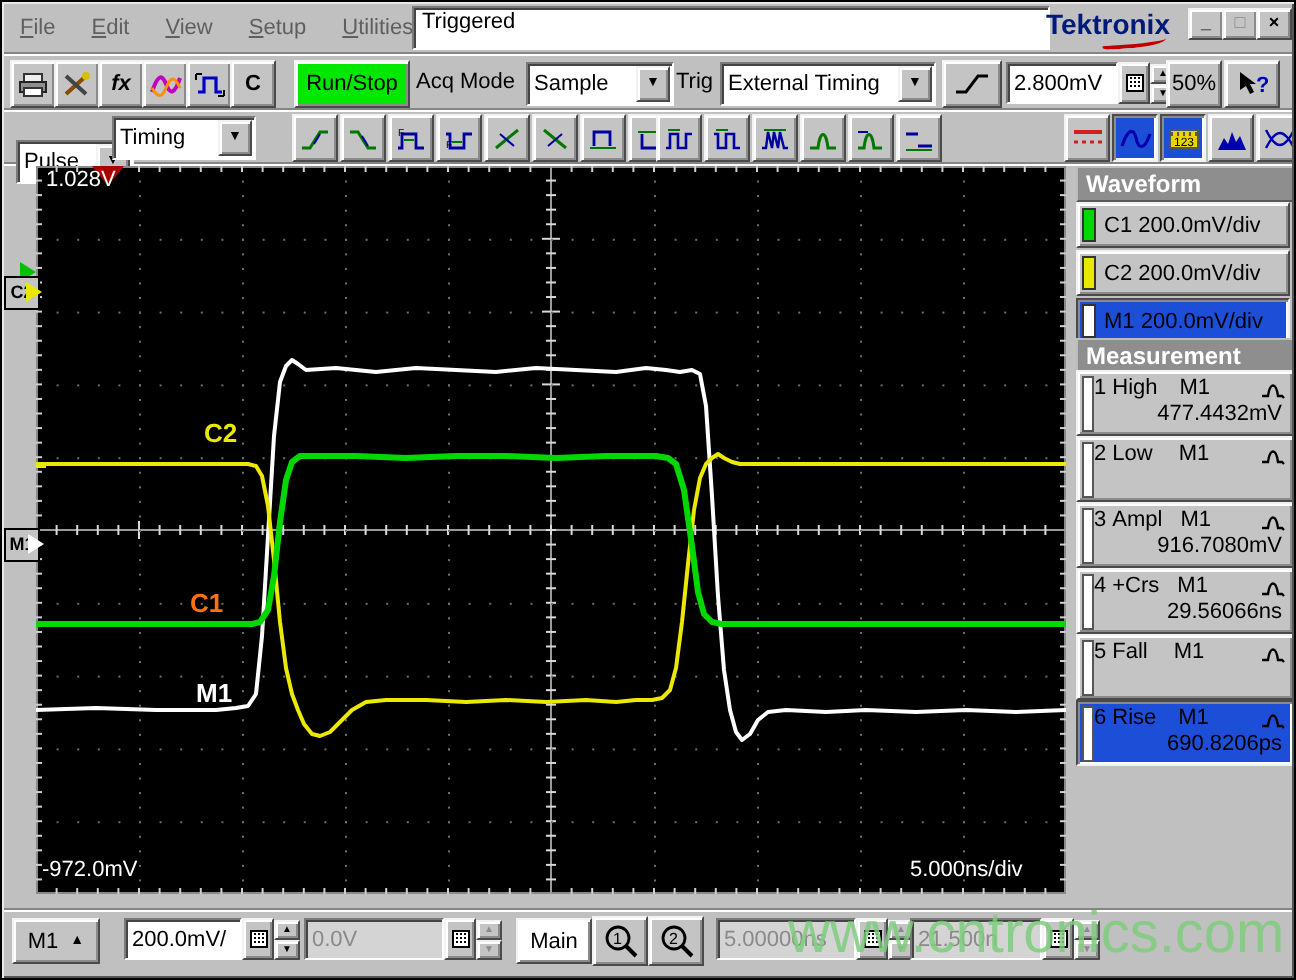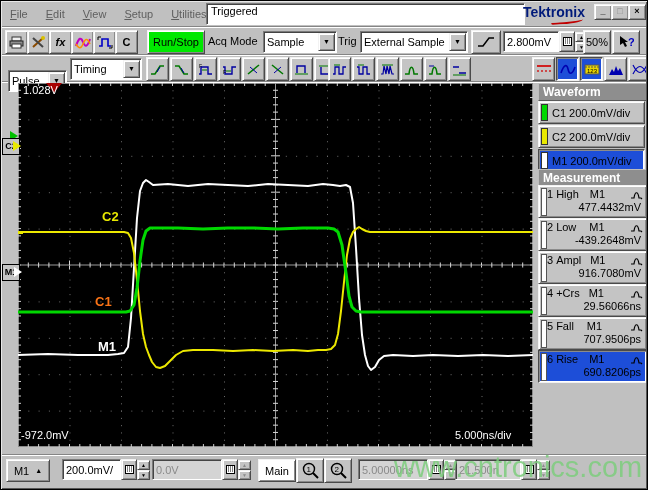--- a/index.html
+++ b/index.html
@@ -119,21 +119,21 @@
     <span>C</span>
   </div>
 <div class="abs b3 runstop ctr" style="left:147px;top:30px;width:56px;height:22px;">Run/Stop</div>
 <div class="abs" style="left:208px;top:35px;">Acq Mode</div>
 <div class="abs combo" style="left:263px;top:31px;width:72px;align-items:center;">
   <span class="cv">Sample</span>
   <span class="b3 carr">▼</span>
 </div>
 <div class="abs" style="left:338px;top:35px;">Trig</div>
 <div class="abs combo" style="left:360px;top:31px;width:106px;">
-  <span class="cv">External Sample</span>
+  <span class="cv">External Timing</span>
   <span class="b3 carr">▼</span>
 </div>
 <div class="abs b3 ctr" style="left:471px;top:30px;width:28px;height:22px;">
   <svg class="icon-svg" width="18" height="12">
       <path d="M1,10 L6,10 L12,2 L17,2" fill="none" stroke="#000" stroke-width="1.5"></path>
     </svg>
 </div>
 <div class="abs row" style="left:503px;top:31px;">
   <div class="sunk spinfield" style="width:48px;">2.800mV</div>
   <div class="b3 kp ctr">
@@ -153,21 +153,21 @@
       <path d="M2,1 L2,10 L5,8 L7,12 L9,11 L7,7 L10,7 Z" fill="#000"></path>
       <text x="10" y="11" font-size="11" font-weight="bold" fill="#0000c0" font-family="Liberation Sans">?</text>
     </svg>
 </div>
 
 <div class="abs tb2"></div>
 <div class="abs combo" style="left:8px;top:70px;width:57px;">
   <span class="cv">Pulse</span>
   <span class="b3 carr">▼</span>
 </div>
-<div class="abs combo" style="left:70px;top:58px;width:70px;justify-content:center;">
+<div class="abs combo" style="left:56px;top:58px;width:70px;justify-content:center;">
   <span class="cv">Timing</span>
   <span class="b3 carr">▼</span>
 </div>
 <div class="abs row" style="left:146px;top:57px;gap:1px;">
   <div class="b3 tbtn ctr">
       <svg width="15" height="13">
         <path d="M1,11 L5,11 L10,3 L14,3" fill="none" stroke="#007800" stroke-width="1.5"></path>
         <path d="M7,9 l3,-5" stroke="#0000a0"></path>
       </svg>
     </div>
@@ -1423,21 +1423,20 @@
   <div class="b3 mitem" style="position:absolute;left:0;top:137px;">
     <span class="mbar"></span>
     <div class="l1" style="padding-left:6px;">
         <span>2</span>
         <span>Low</span>
         <span style="margin-left:10px;">M1</span>
       <svg class="micon" width="13" height="11">
           <path d="M1,9 L4,9 C5,2 8,2 9,9 L11,9 l1,1" fill="none" stroke="#000" stroke-width="1.2"></path>
         </svg>
       </div>
-    <div class="l2">-439.2648mV</div>
   </div>
   <div class="b3 mitem" style="position:absolute;left:0;top:170px;">
     <span class="mbar"></span>
     <div class="l1" style="padding-left:6px;">
         <span>3</span>
         <span>Ampl</span>
         <span style="margin-left:6px;">M1</span>
       <svg class="micon" width="13" height="11">
           <path d="M1,9 L4,9 C5,2 8,2 9,9 L11,9 l1,1" fill="none" stroke="#000" stroke-width="1.2"></path>
         </svg>
@@ -1459,21 +1458,20 @@
   <div class="b3 mitem" style="position:absolute;left:0;top:236px;">
     <span class="mbar"></span>
     <div class="l1" style="padding-left:6px;">
         <span>5</span>
         <span>Fall</span>
         <span style="margin-left:10px;">M1</span>
       <svg class="micon" width="13" height="11">
           <path d="M1,9 L4,9 C5,2 8,2 9,9 L11,9 l1,1" fill="none" stroke="#000" stroke-width="1.2"></path>
         </svg>
       </div>
-    <div class="l2">707.9506ps</div>
   </div>
   <div class="b3 mitem pressed" style="position:absolute;left:0;top:269px;">
     <span class="mbar"></span>
     <div class="l1" style="padding-left:6px;">
         <span>6</span>
         <span>Rise</span>
         <span style="margin-left:8px;">M1</span>
       <svg class="micon" width="13" height="11">
           <path d="M1,9 L4,9 C5,2 8,2 9,9 L11,9 l1,1" fill="none" stroke="#000" stroke-width="1.2"></path>
         </svg>

